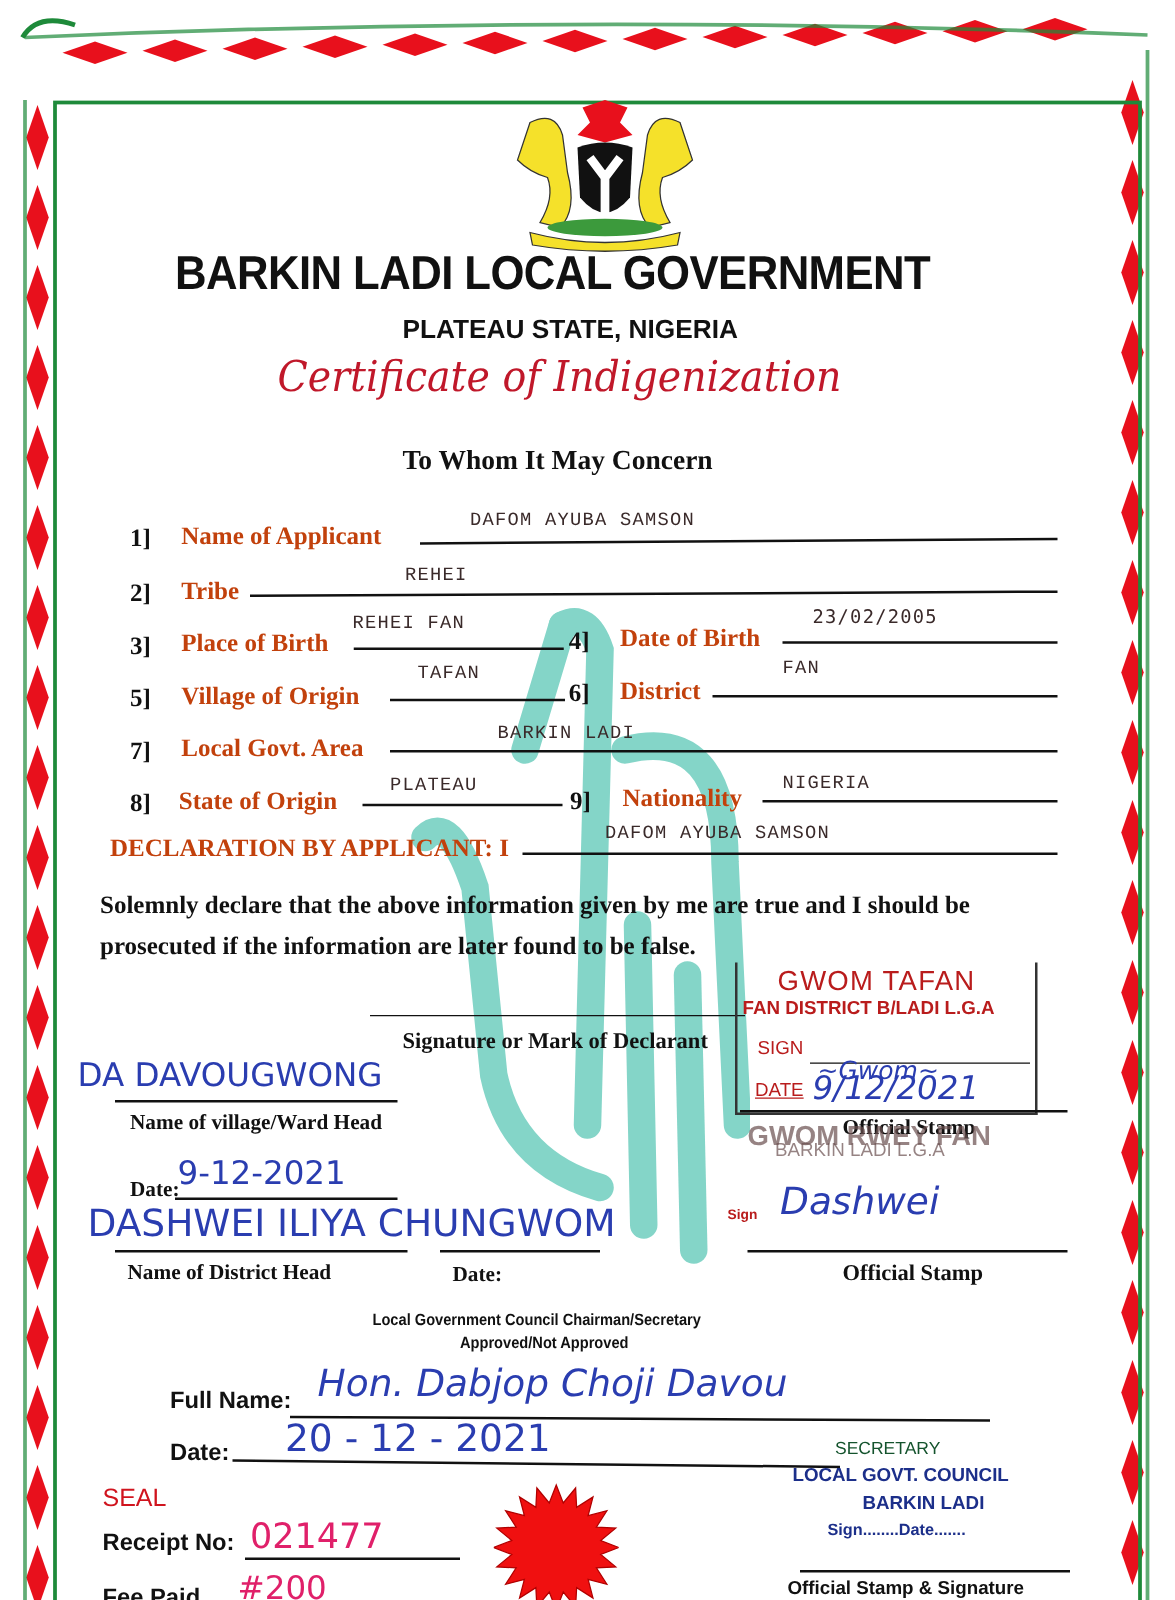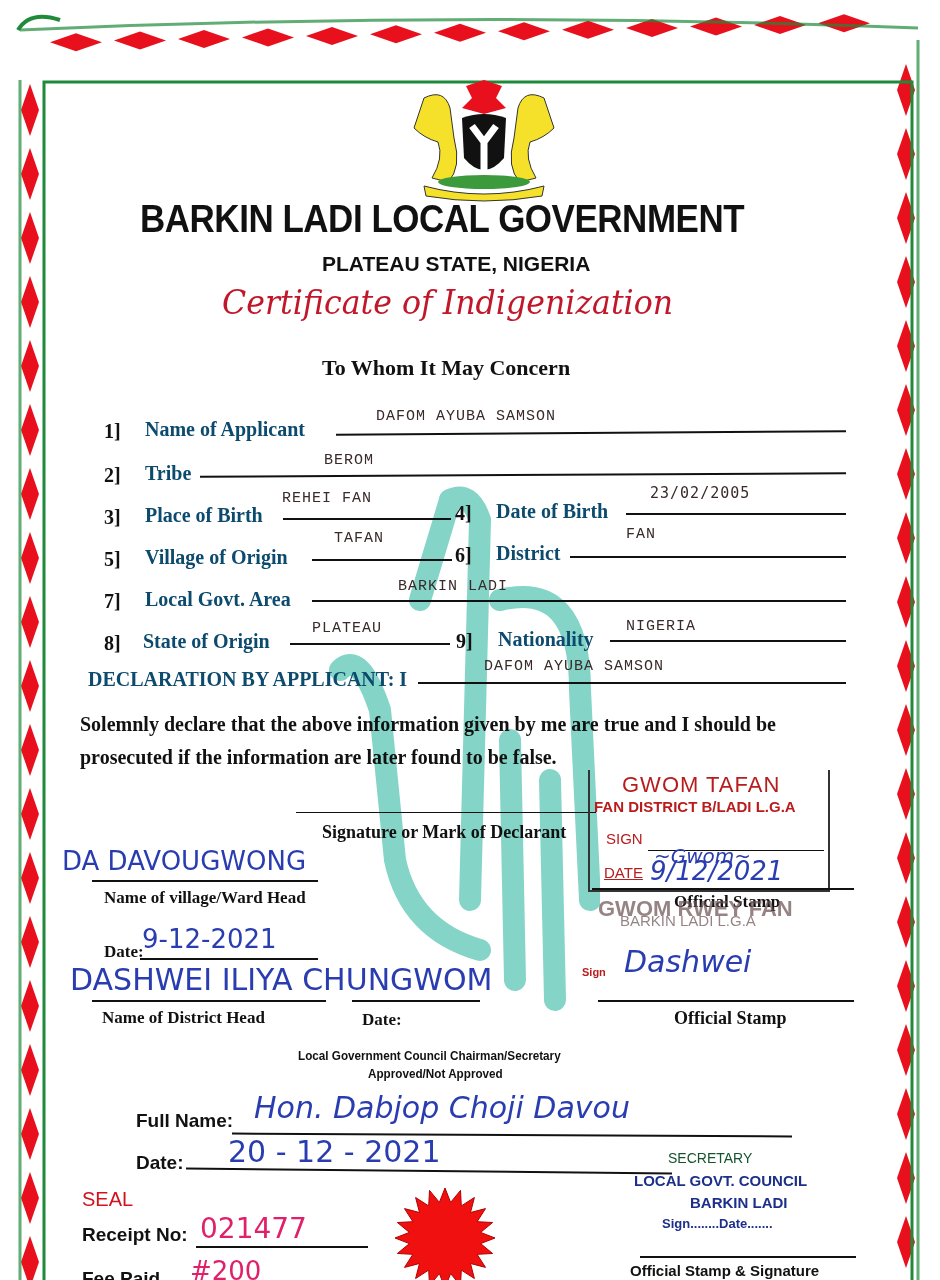--- a/index.html
+++ b/index.html
@@ -28,21 +28,21 @@
       position: absolute; left: 222px; top: 282px;
       font-family: "DejaVu Serif", serif; font-style: italic;
       font-size: 34px; color: #c0182a; white-space: nowrap;
       transform: scaleX(0.93); transform-origin: left top;
     }
     .concern {
       position: absolute; left: 322px; top: 355px;
       font-weight: bold; font-size: 22px; color: #111; white-space: nowrap;
     }
     .lbl {
-      position: absolute; font-weight: bold; font-size: 20px; color: #0c4a6e; white-space: nowrap;
+      position: absolute; font-weight: bold; font-size: 20px; color: #c2410c; white-space: nowrap;
     }
     .num { position: absolute; font-weight: bold; font-size: 20px; color: #111; }
     .line { position: absolute; height: 2px; background: #111; }
     .typed {
       position: absolute; font-family: "Liberation Mono", monospace;
       font-size: 15px; color: #3a2a2a; white-space: nowrap; letter-spacing: 1px;
     }
     .para {
       position: absolute; left: 80px; top: 708px; width: 790px;
       font-weight: bold; font-size: 20px; line-height: 33px; color: #111;
@@ -153,21 +153,21 @@
 <div class="concern">To Whom It May Concern</div>
 
 <div class="num" style="left:104px;top:420px">1]</div>
 <div class="lbl" style="left:145px;top:418px">Name of Applicant</div>
 <div class="line" style="left:336px;top:432px;width:510px;transform:rotate(-0.4deg)"></div>
 <div class="typed" style="left:376px;top:408px">DAFOM  AYUBA  SAMSON</div>
 
 <div class="num" style="left:104px;top:464px">2]</div>
 <div class="lbl" style="left:145px;top:462px">Tribe</div>
 <div class="line" style="left:200px;top:474px;width:646px;transform:rotate(-0.3deg)"></div>
-<div class="typed" style="left:324px;top:452px">BEROM</div>
+<div class="typed" style="left:324px;top:452px">REHEI</div>
 
 <div class="num" style="left:104px;top:506px">3]</div>
 <div class="lbl" style="left:145px;top:504px">Place of Birth</div>
 <div class="line" style="left:283px;top:518px;width:168px"></div>
 <div class="typed" style="left:282px;top:490px">REHEI  FAN</div>
 <div class="num" style="left:455px;top:502px">4]</div>
 <div class="lbl" style="left:496px;top:500px">Date of Birth</div>
 <div class="line" style="left:626px;top:513px;width:220px"></div>
 <div class="typed" style="left:650px;top:484px;font-family:'DejaVu Sans Mono',monospace">23/02/2005</div>
 

